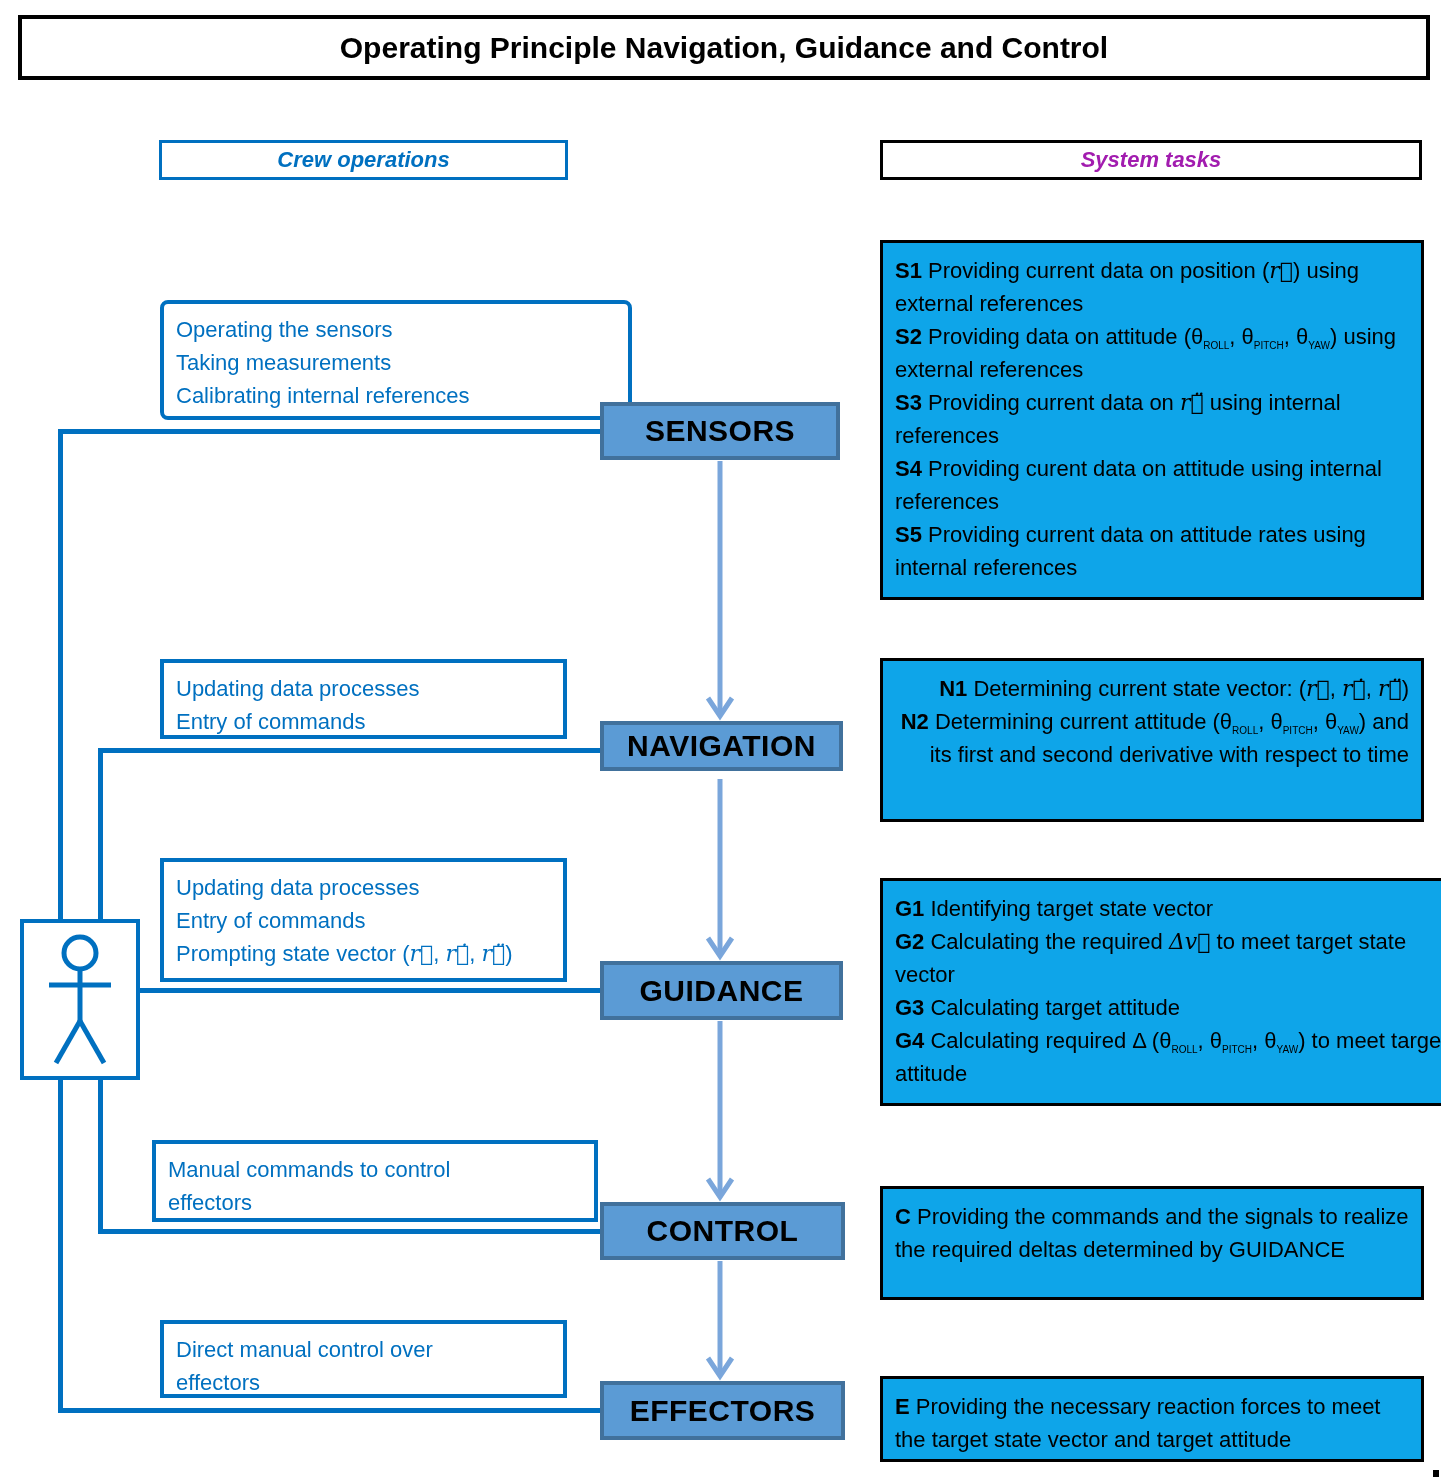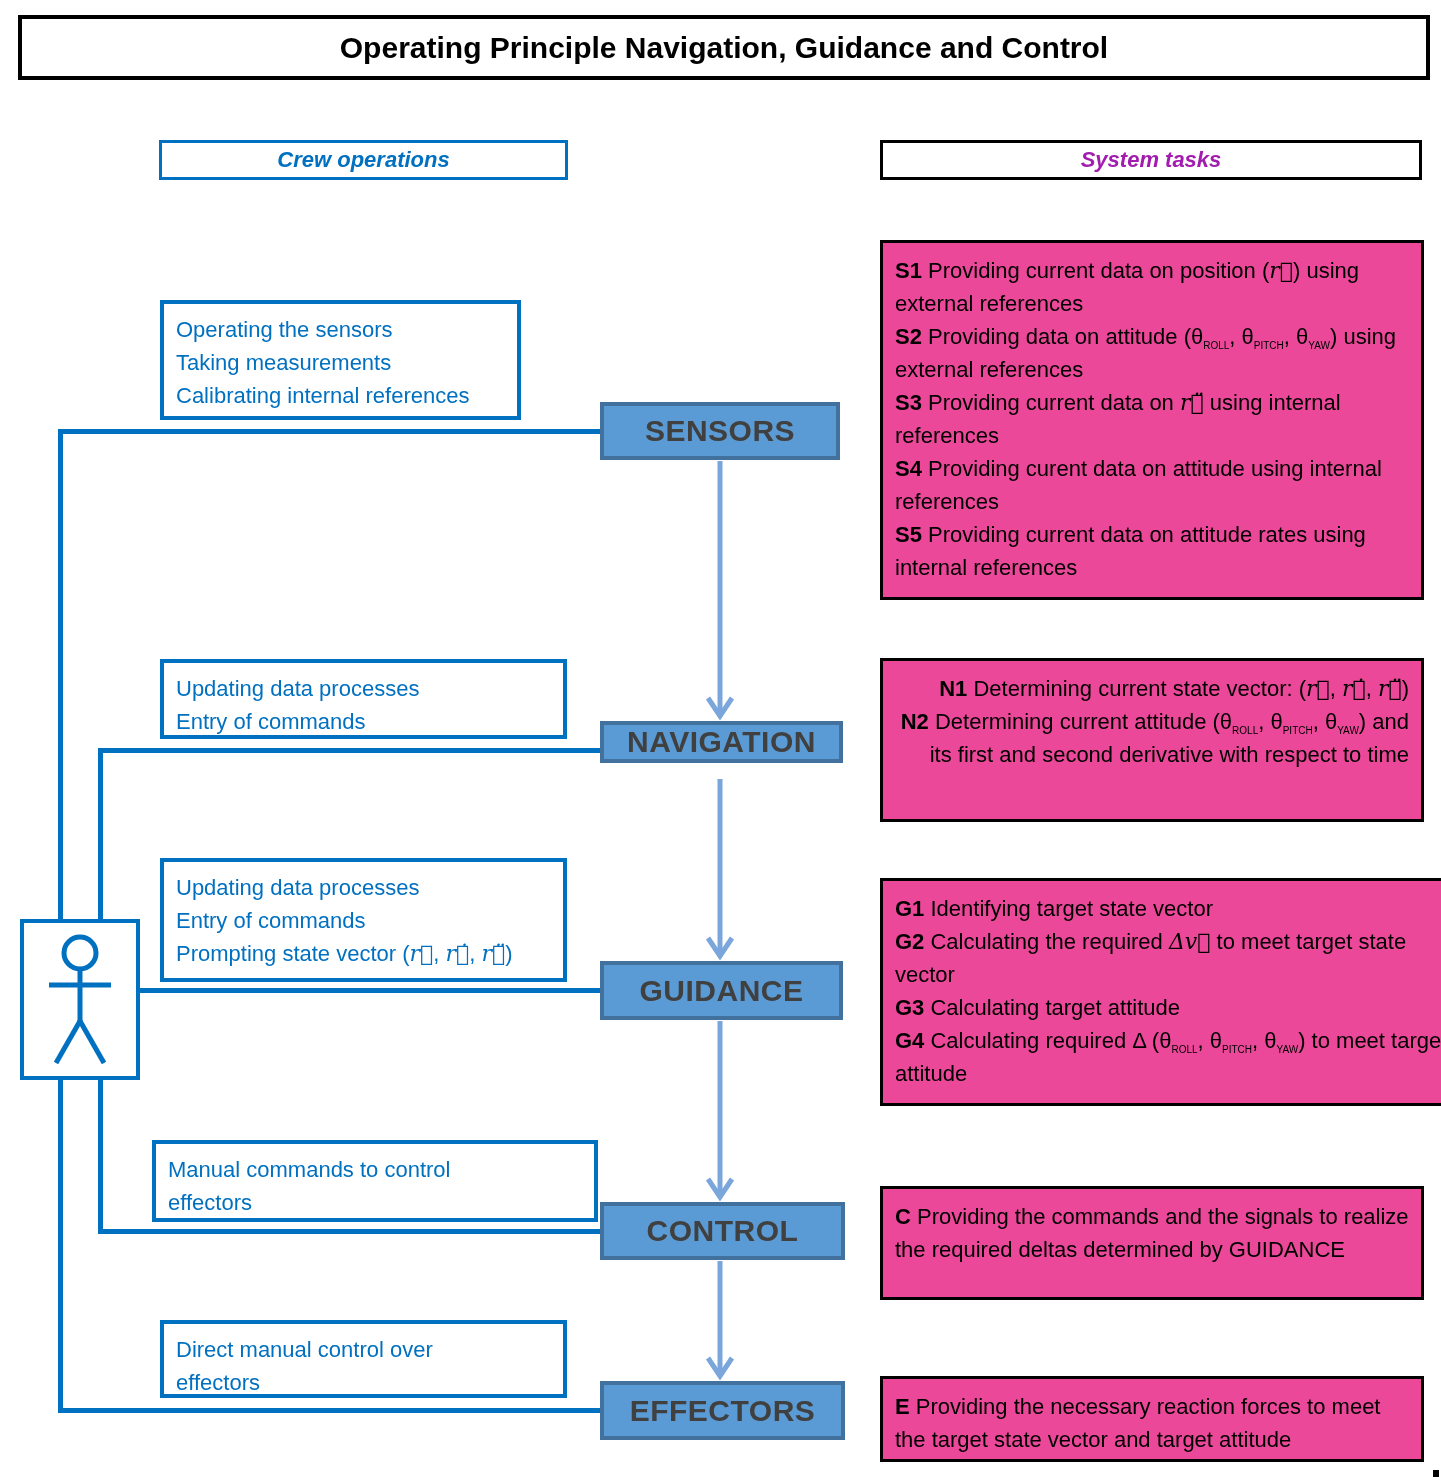--- a/index.html
+++ b/index.html
@@ -14,22 +14,22 @@
   .abs{position:absolute;box-sizing:border-box;}
   .titlebox{border:4px solid #000;display:flex;align-items:center;justify-content:center;
             font-weight:bold;font-size:30px;background:#fff;}
   .hdr{display:flex;align-items:center;justify-content:center;font-weight:bold;
        font-size:22px;background:#fff;font-style:italic;}
   .hdr-crew{border:3px solid var(--blue);color:var(--blue);}
   .hdr-sys{border:3px solid #000;color:#a21caf;}
   .crew-box{border:4px solid var(--blue);color:var(--blue);font-size:22px;
             line-height:33px;padding:9px 12px;background:#fff;}
   .task-box{border:3px solid #000;font-size:22px;line-height:33px;
-            padding:11px 12px;background:#ec4899;}
-  .node{background:var(--node-fill);border:4px solid var(--node-border);color:#404040;
+            padding:11px 12px;background:#0ea5e9;}
+  .node{background:var(--node-fill);border:4px solid var(--node-border);color:#000000;
         font-weight:bold;font-size:30px;display:flex;align-items:center;
         justify-content:center;letter-spacing:.5px;}
   .conn{position:absolute;background:var(--blue);}
   .math{font-family:"DejaVu Serif",serif;font-style:italic;}
   sub{font-size:10px;line-height:0;}
   b{font-weight:bold;}
   .person-box{border:4px solid var(--blue);background:#fff;}
   svg.arrow line,svg.arrow polyline{stroke:var(--arrow);stroke-width:5;fill:none;}
   svg.figure *{stroke:var(--blue);stroke-width:5;fill:none;}
   .artifact{position:absolute;background:#000;}
@@ -62,21 +62,21 @@
 <svg class="arrow abs" style="left:705px;top:1261px;" width="30" height="120">
   <line x1="15" y1="0" x2="15" y2="114"></line>
     <polyline points="3,97 15,115 27,97"></polyline>
 </svg>
 
 <div class="abs titlebox" style="left:18px;top:15px;width:1412px;height:65px;">Operating Principle Navigation, Guidance and Control</div>
 
 <div class="abs hdr hdr-crew" style="left:159px;top:140px;width:409px;height:40px;">Crew operations</div>
 <div class="abs hdr hdr-sys" style="left:880px;top:140px;width:542px;height:40px;">System tasks</div>
 
-<div class="abs crew-box" style="left:160px;top:300px;width:361px;height:120px;">
+<div class="abs crew-box" style="left:160px;top:300px;width:472px;height:120px;border-radius:8px;">
     <div class="line">Operating the sensors</div>
     <div class="line">Taking measurements</div>
     <div class="line">Calibrating internal references</div>
   </div>
 <div class="abs crew-box" style="left:160px;top:659px;width:407px;height:80px;">
     <div class="line">Updating data processes</div>
     <div class="line">Entry of commands</div>
   </div>
 <div class="abs crew-box" style="left:160px;top:858px;width:407px;height:124px;">
     <div class="line">Updating data processes</div>
@@ -86,21 +86,21 @@
 <div class="abs crew-box" style="left:152px;top:1140px;width:446px;height:82px;">
     <div class="line">Manual commands to control</div>
     <div class="line">effectors</div>
   </div>
 <div class="abs crew-box" style="left:160px;top:1320px;width:407px;height:78px;">
     <div class="line">Direct manual control over</div>
     <div class="line">effectors</div>
   </div>
 
 <div class="abs node" style="left:600px;top:402px;width:240px;height:58px;">SENSORS</div>
-<div class="abs node" style="left:600px;top:721px;width:243px;height:42px;">NAVIGATION</div>
+<div class="abs node" style="left:600px;top:721px;width:243px;height:50px;">NAVIGATION</div>
 <div class="abs node" style="left:600px;top:961px;width:243px;height:59px;">GUIDANCE</div>
 <div class="abs node" style="left:600px;top:1202px;width:245px;height:58px;">CONTROL</div>
 <div class="abs node" style="left:600px;top:1381px;width:245px;height:59px;">EFFECTORS</div>
 
 <div class="abs task-box" style="left:880px;top:240px;width:544px;height:360px;">
     <div class="line"><b>S1</b> Providing current data on position (<span class="math">r⃗</span>) using external references</div>
     <div class="line"><b>S2</b> Providing data on attitude (θ<sub>ROLL</sub>, θ<sub>PITCH</sub>, θ<sub>YAW</sub>) using external references</div>
     <div class="line"><b>S3</b> Providing current data on <span class="math">r⃗̈</span> using internal references</div>
     <div class="line"><b>S4</b> Providing curent data on attitude using internal references</div>
     <div class="line"><b>S5</b> Providing current data on attitude rates using internal references</div>

